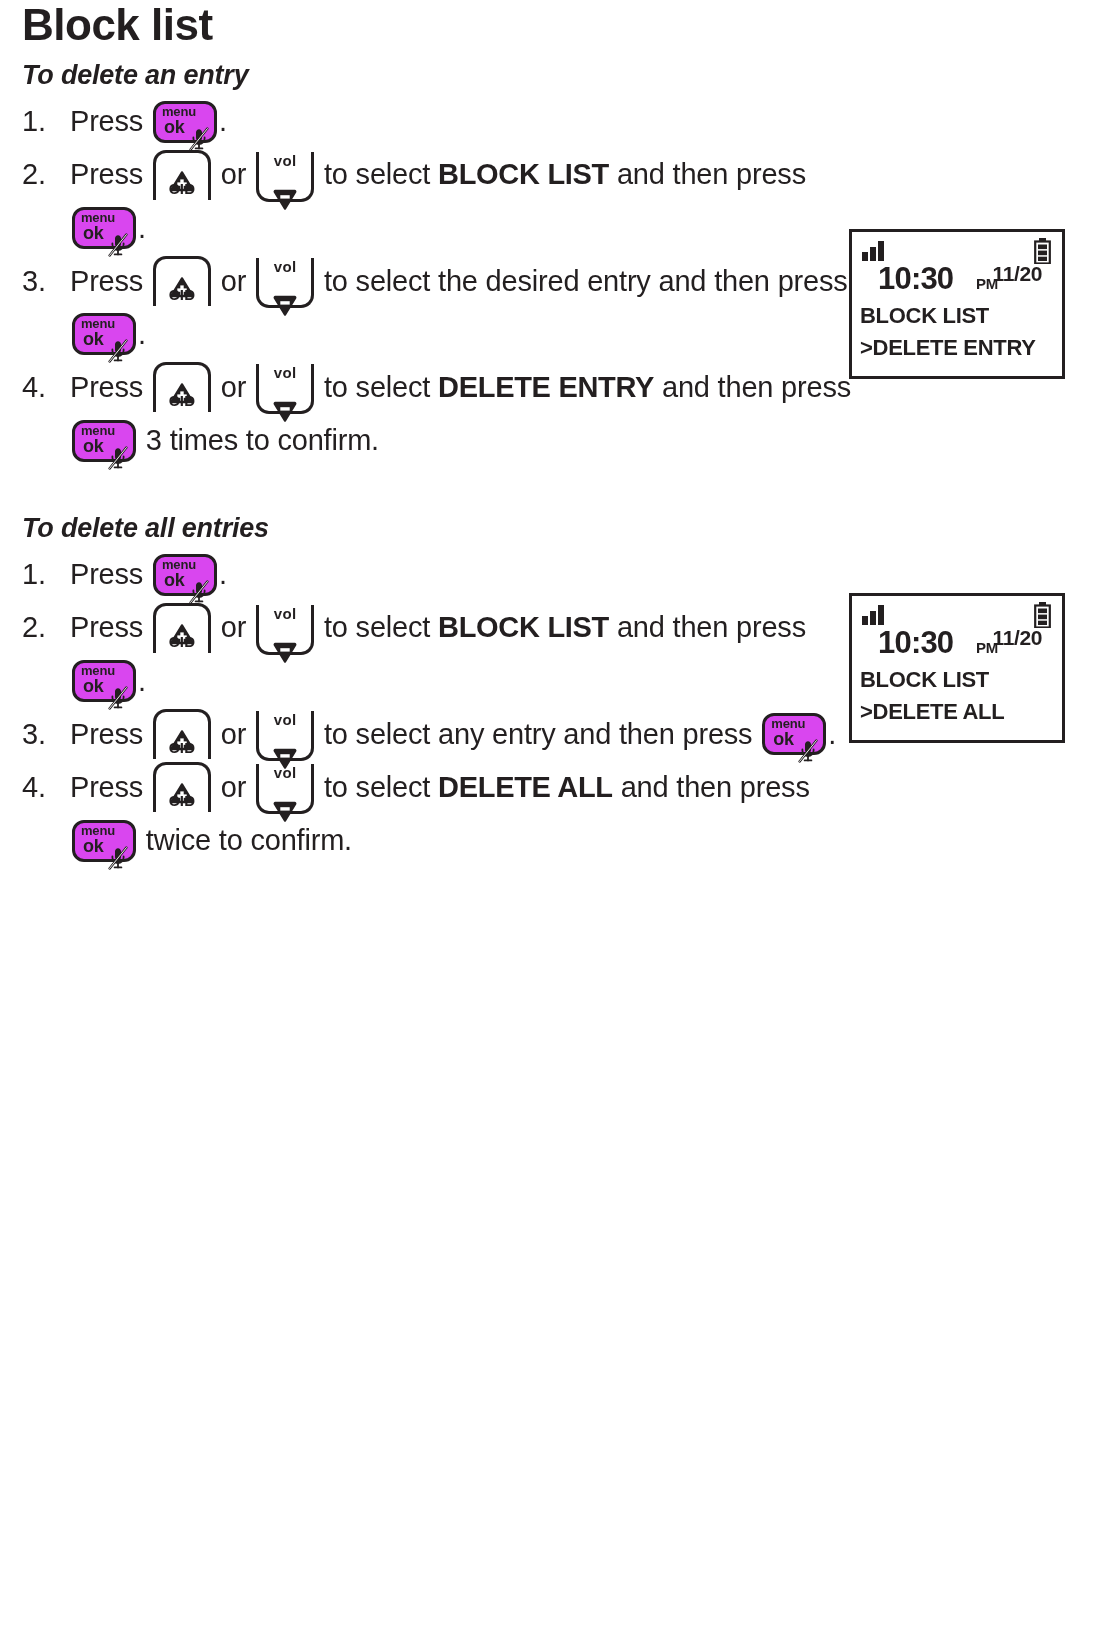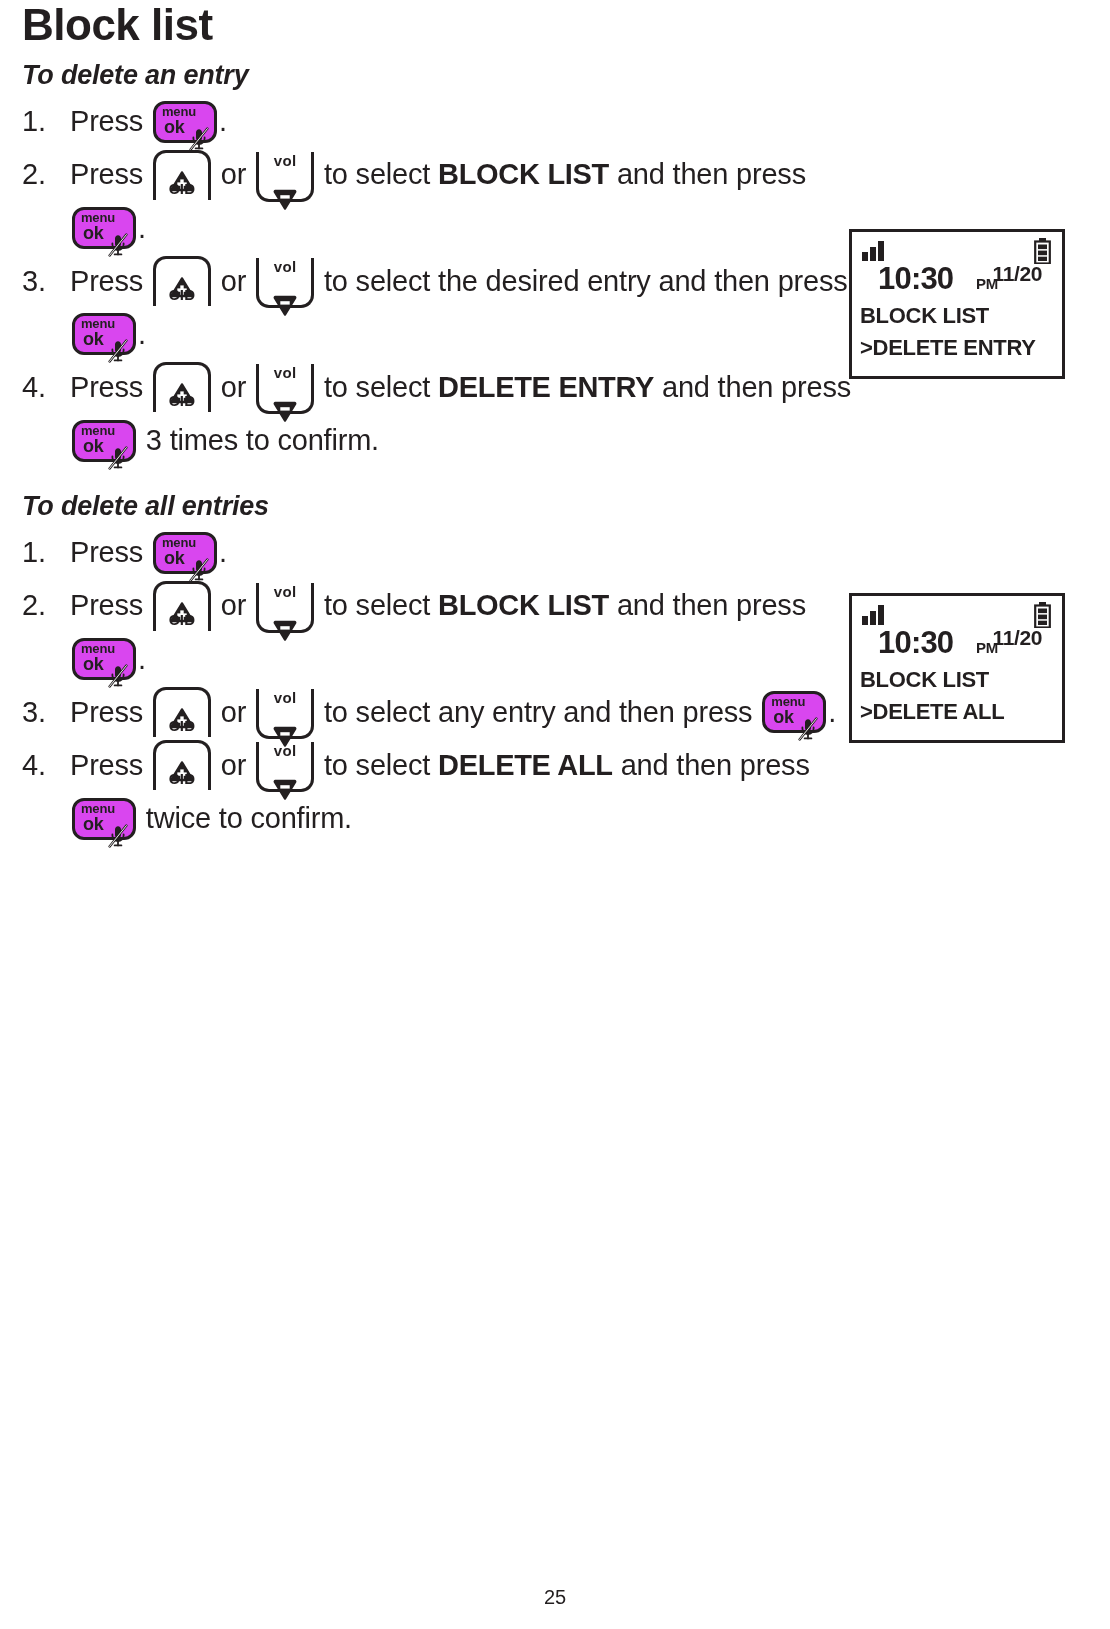--- a/index.html
+++ b/index.html
@@ -32,21 +32,21 @@
     color: #231f20;
   }
   .section-title {
     font-size: 27px;
     font-weight: bold;
     margin: 12px 0 4px 0;
     letter-spacing: -0.2px;
     color: #231f20;
     font-style: italic;
   }
-  .section-title.second { margin-top: 24px; }
+  .section-title.second { margin-top: 46px; }
 
   
   ol.steps {
     list-style: none;
     margin: 0;
     padding: 0;
   }
   ol.steps > li {
     position: relative;
     padding-left: 48px;
@@ -461,14 +461,13 @@
     </div>
     <div class="time-row">
       <span class="time">10:30</span>
       <span class="ampm">PM</span>
       <span class="date">11/20</span>
     </div>
     <div class="row-text">BLOCK LIST</div>
     <div class="row-text">&gt;DELETE ALL</div>
   </div>
 
-  <div class="page-number">25</div>
 </div>
 
 </body></html>

